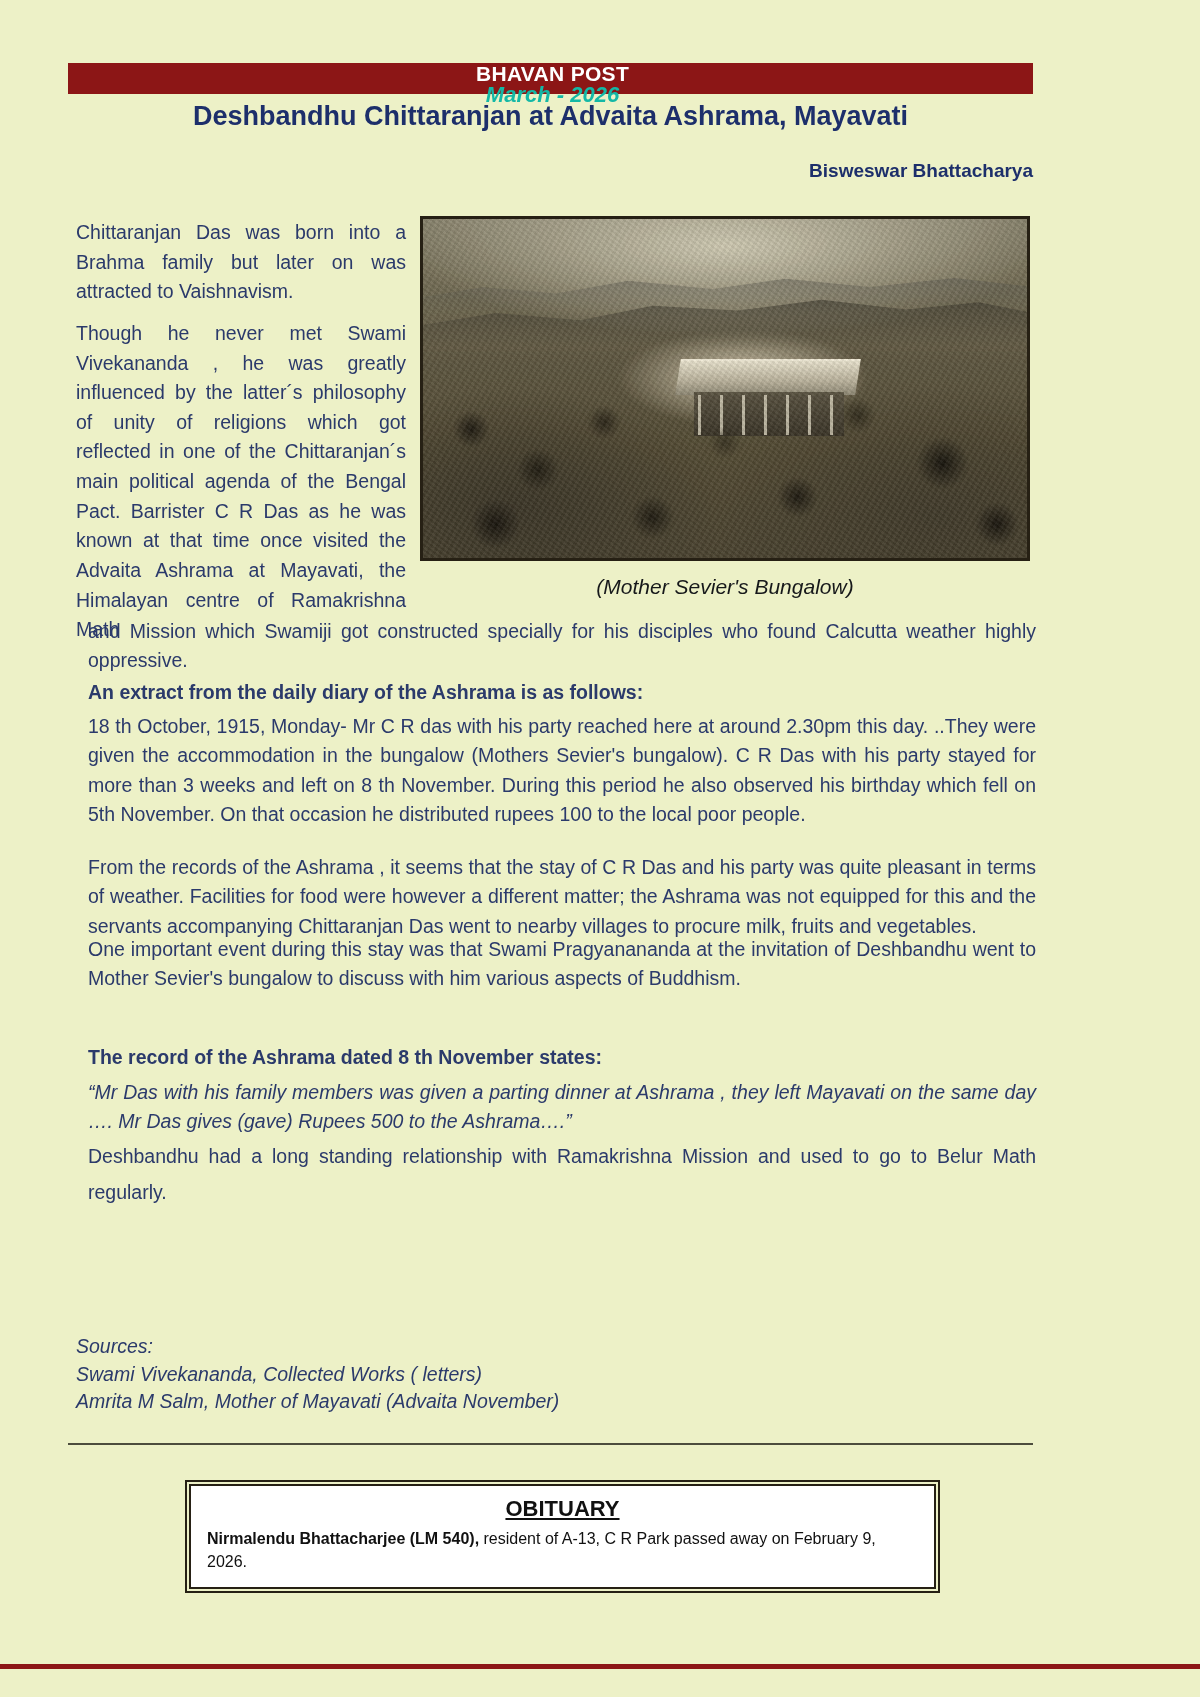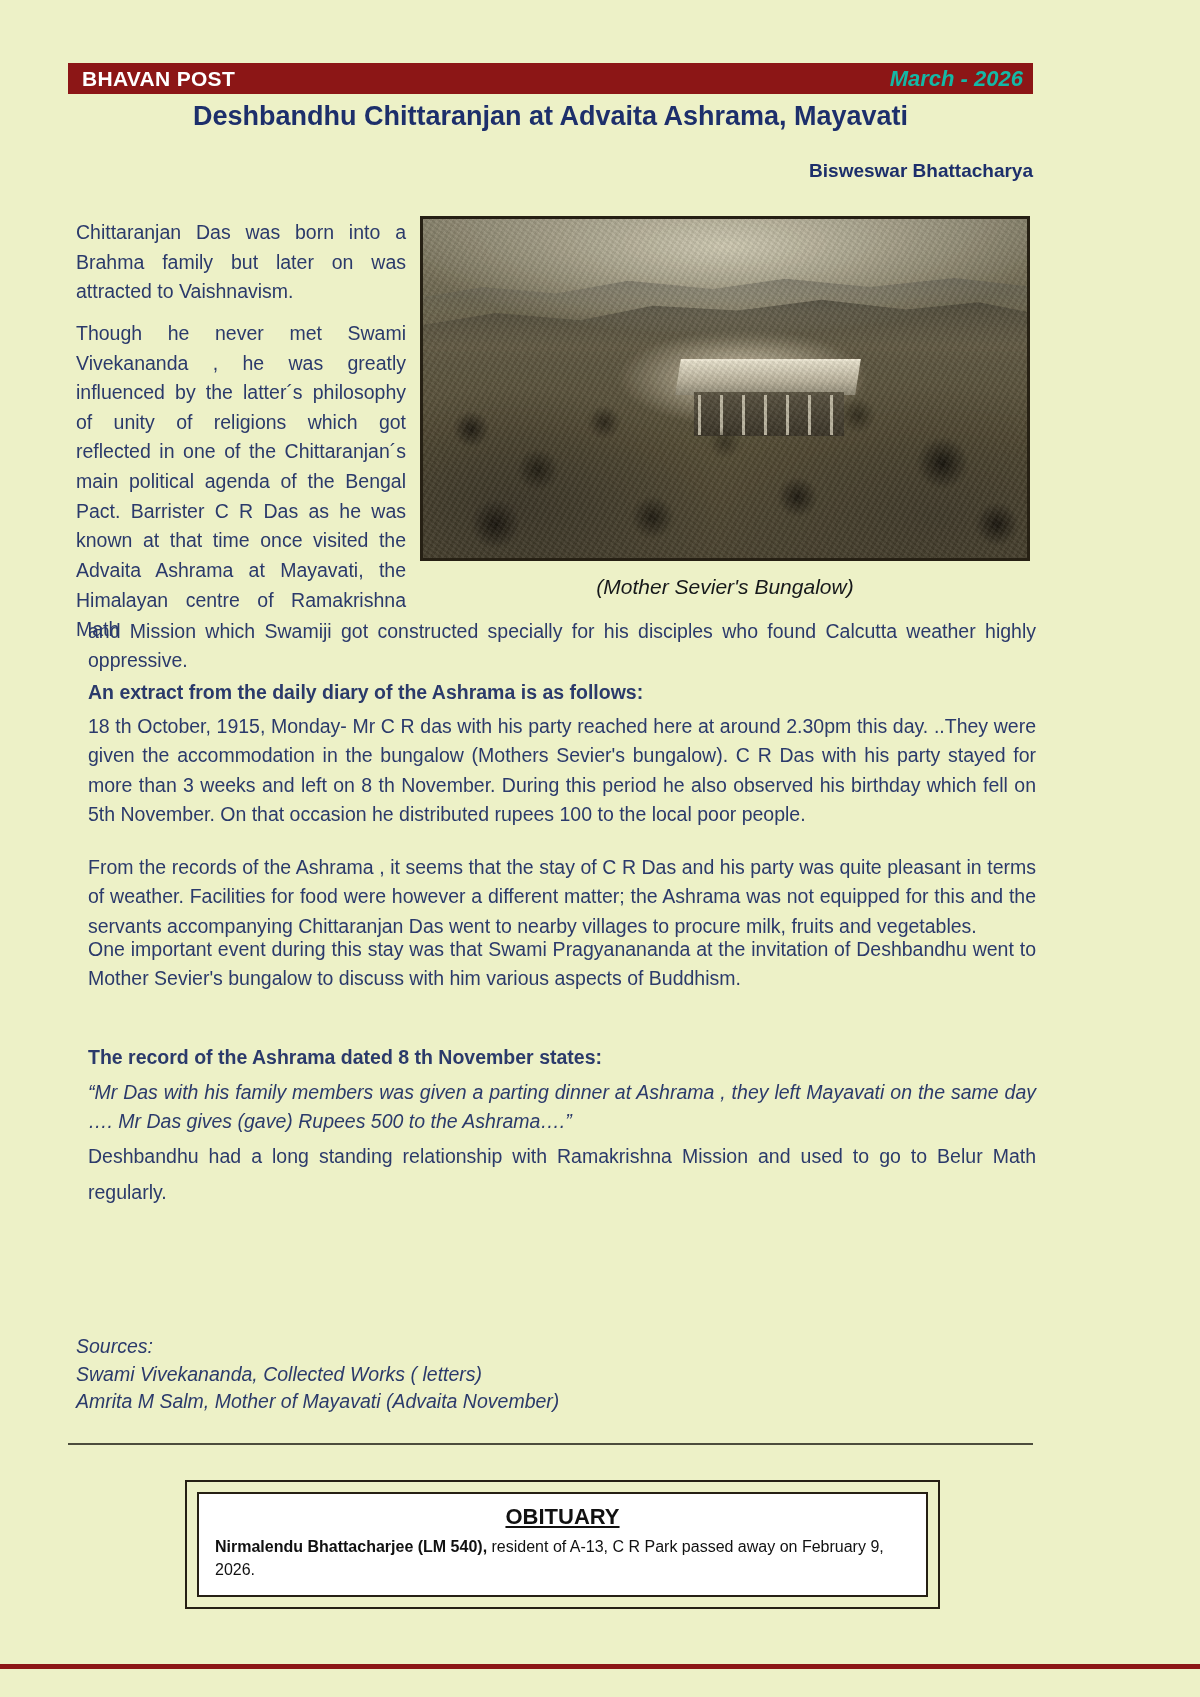--- a/index.html
+++ b/index.html
@@ -30,20 +30,21 @@
     left: 68px;
     top: 63px;
     width: 965px;
     height: 31px;
     background: #8c1616;
     display: flex;
     align-items: center;
     justify-content: space-between;
     box-sizing: border-box;
     padding: 0 10px 0 14px;
+    flex-direction: column;
   }
   .masthead-title {
     color: #ffffff;
     font-size: 21px;
     font-weight: bold;
     letter-spacing: 0.3px;
     line-height: 1;
   }
   .masthead-issue {
     color: #14b8a6;
@@ -250,21 +251,21 @@
     background: #4d4d3d;
   }
 
   
   .obit-outer {
     position: absolute;
     left: 185px;
     top: 1480px;
     width: 755px;
     border: 2px solid #262014;
-    padding: 10px;
+    padding: 2px;
     box-sizing: border-box;
     background: #edf1c7;
   }
   .obit-inner {
     border: 2px solid #262014;
     background: #ffffff;
     padding: 10px 16px 14px 16px;
     box-sizing: border-box;
     position: relative;
   }

